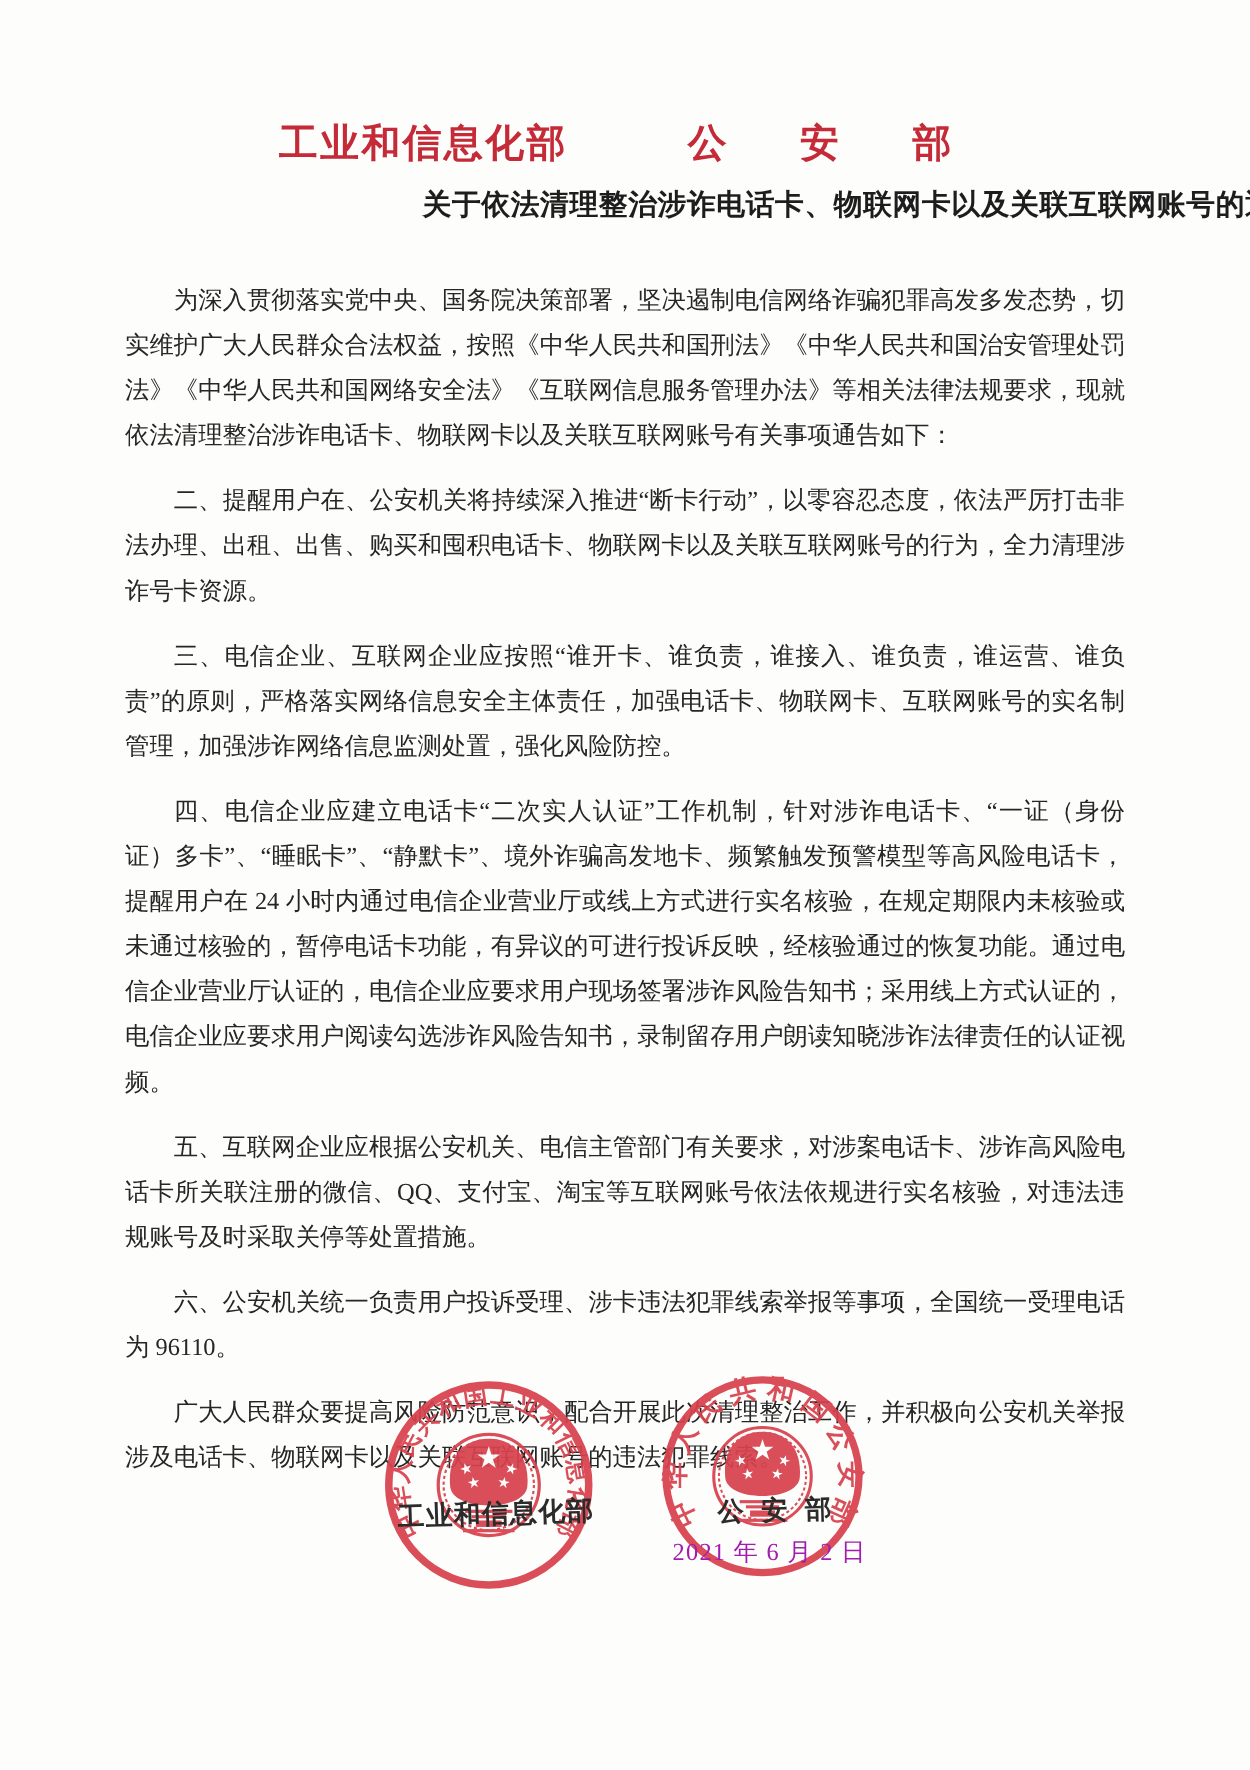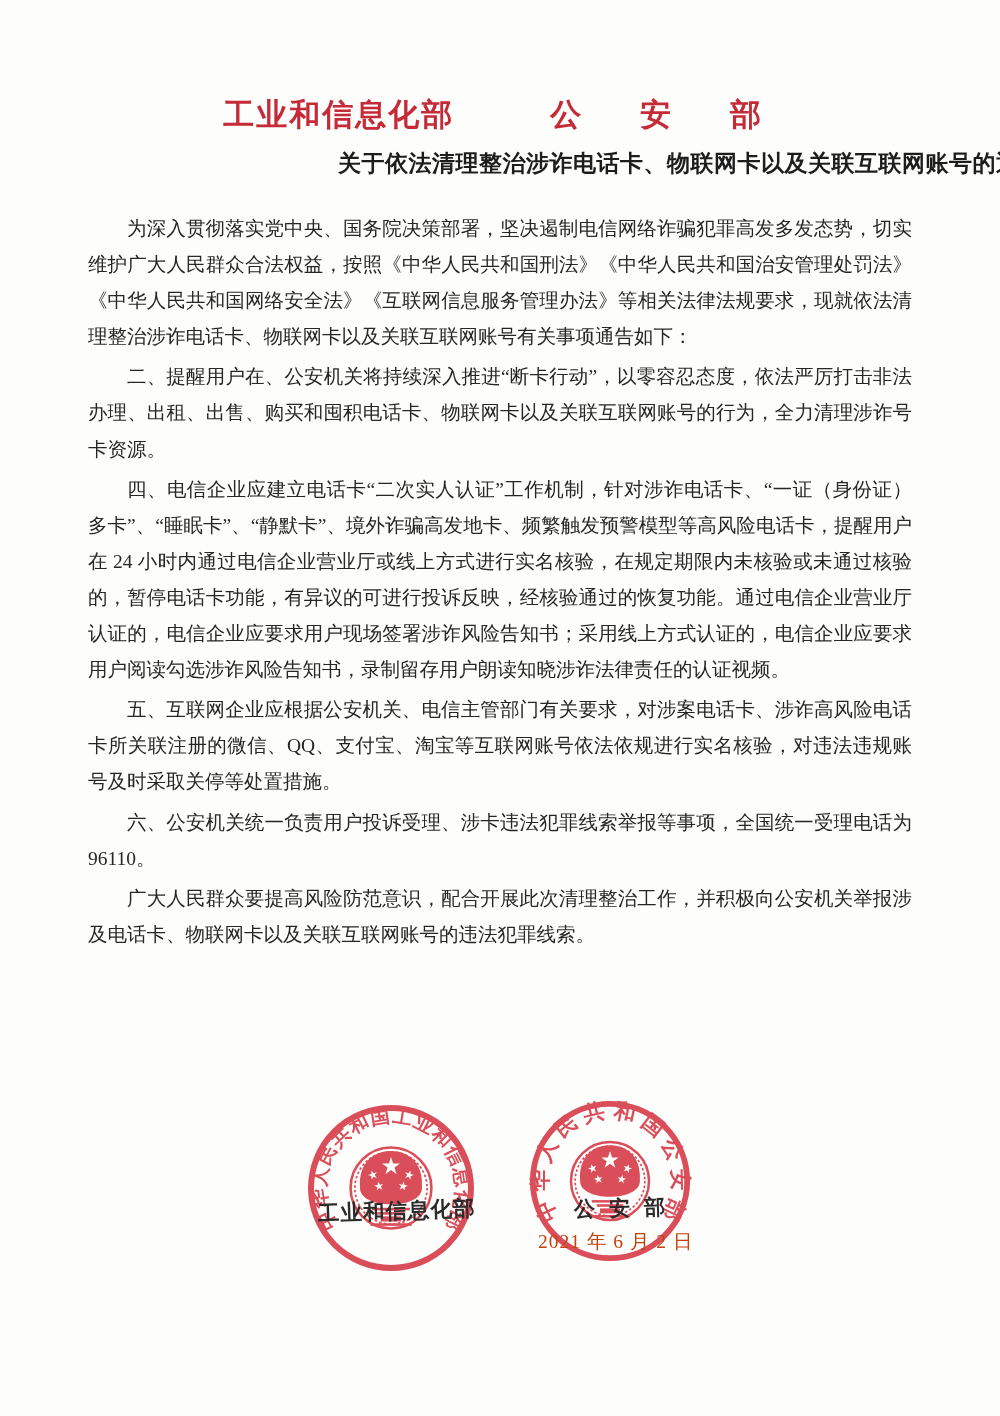--- a/index.html
+++ b/index.html
@@ -42,21 +42,21 @@
   }
   .doc-body{
     position:absolute;
     top:207px;left:84px;
     width:832px;
     font-size:19.5px;
     line-height:36.1px;
     text-align:justify;
   }
   .doc-body p{
-    margin:4px;
+    margin:16px;
     text-indent:2em;
   }
   
   .seal-area{position:absolute;left:0;top:1096px;width:1000px;height:200px;}
   .seal{position:absolute;opacity:0.93;}
   .seal-miit{left:305px;top:6px;}
   .seal-mps{left:527px;top:2px;}
   .ring-text{
     fill:#d8414e;
     font-family:"Liberation Serif","DejaVu Serif",serif;
@@ -81,40 +81,41 @@
   .overlay-mps{
     left:574px;top:98px;
     font-size:21px;
     letter-spacing:14px;
     transform:rotate(-1.5deg);
   }
   .seal-date{
     position:absolute;
     left:538px;top:132px;
     font-size:19.5px;
-    color:#c2410c;
+    color:#a21caf;
     letter-spacing:1px;
     white-space:nowrap;
     text-align:right;
   }
 </style>
 </head>
 <body>
 
 <div class="page">
 
   <div class="authorities">
     <span>工业和信息化部</span><span class="authority-mps">公安部</span>
   </div>
 
   <h1 class="doc-title">关于依法清理整治涉诈电话卡、物联网卡以及关联互联网账号的通告</h1>
 
   <div class="doc-body">
     <p>为深入贯彻落实党中央、国务院决策部署，坚决遏制电信网络诈骗犯罪高发多发态势，切实维护广大人民群众合法权益，按照《中华人民共和国刑法》《中华人民共和国治安管理处罚法》《中华人民共和国网络安全法》《互联网信息服务管理办法》等相关法律法规要求，现就依法清理整治涉诈电话卡、物联网卡以及关联互联网账号有关事项通告如下：</p>
     <p>二、提醒用户在、公安机关将持续深入推进“断卡行动”，以零容忍态度，依法严厉打击非法办理、出租、出售、购买和囤积电话卡、物联网卡以及关联互联网账号的行为，全力清理涉诈号卡资源。</p>
+    <p>三、电信企业、互联网企业应按照“谁开卡、谁负责，谁接入、谁负责，谁运营、谁负责”的原则，严格落实网络信息安全主体责任，加强电话卡、物联网卡、互联网账号的实名制管理，加强涉诈网络信息监测处置，强化风险防控。</p>
     <p>四、电信企业应建立电话卡“二次实人认证”工作机制，针对涉诈电话卡、“一证（身份证）多卡”、“睡眠卡”、“静默卡”、境外诈骗高发地卡、频繁触发预警模型等高风险电话卡，提醒用户在 24 小时内通过电信企业营业厅或线上方式进行实名核验，在规定期限内未核验或未通过核验的，暂停电话卡功能，有异议的可进行投诉反映，经核验通过的恢复功能。通过电信企业营业厅认证的，电信企业应要求用户现场签署涉诈风险告知书；采用线上方式认证的，电信企业应要求用户阅读勾选涉诈风险告知书，录制留存用户朗读知晓涉诈法律责任的认证视频。</p>
     <p>五、互联网企业应根据公安机关、电信主管部门有关要求，对涉案电话卡、涉诈高风险电话卡所关联注册的微信、QQ、支付宝、淘宝等互联网账号依法依规进行实名核验，对违法违规账号及时采取关停等处置措施。</p>
     <p>六、公安机关统一负责用户投诉受理、涉卡违法犯罪线索举报等事项，全国统一受理电话为 96110。</p>
     <p>广大人民群众要提高风险防范意识，配合开展此次清理整治工作，并积极向公安机关举报涉及电话卡、物联网卡以及关联互联网账号的违法犯罪线索。</p>
   </div>
 
   <div class="seal-area">
 
     <svg class="seal seal-miit" width="172" height="172" viewBox="0 0 200 200">
       <circle class="seal-stroke" cx="100" cy="100" r="93" stroke-width="7"></circle>

